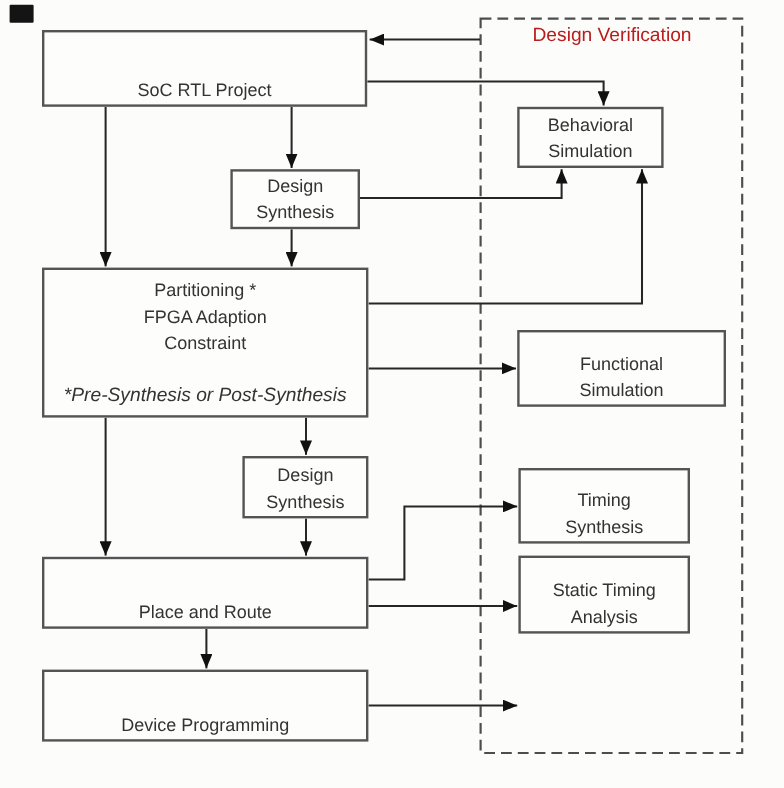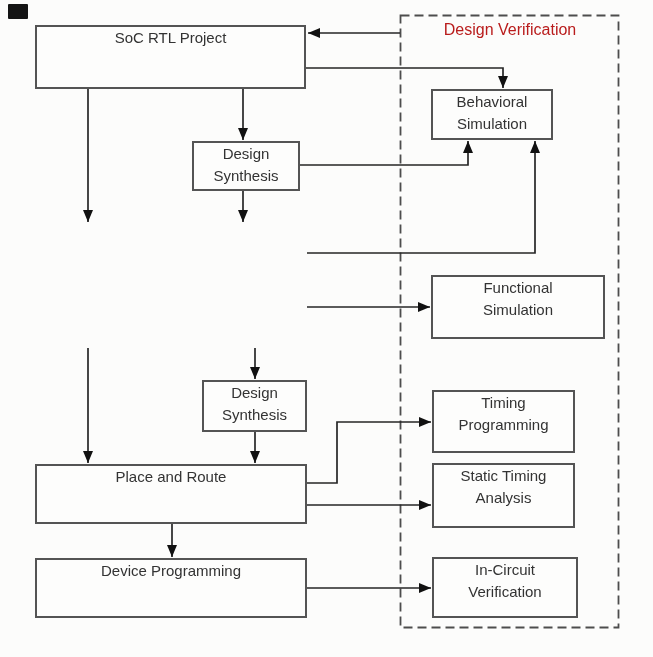--- a/index.html
+++ b/index.html
@@ -11,21 +11,21 @@
     font-family: "Liberation Sans", sans-serif;
     color: #333333;
     overflow: hidden;
   }
   .node {
     position: absolute;
     box-sizing: border-box;
     border: 2px solid #545454;
     background: #fdfdfc;
     display: flex;
-    align-items: flex-start;
+    align-items: flex-end;
     justify-content: center;
     text-align: center;
     font-size: 15px;
     line-height: 22px;
     white-space: pre-line;
   }
   .node .lbl { width: 100%; }
   
   .n-soc      { left: 35px;  top: 25px;  width: 271px; height: 64px; }
   .n-ds1      { left: 192px; top: 141px; width: 108px; height: 50px; }
@@ -114,20 +114,26 @@
 
   <div class="node n-soc">
     <span class="lbl">SoC RTL Project</span>
   </div>
 
   <div class="node n-ds1">
     <span class="lbl">Design
 Synthesis</span>
   </div>
 
+  <div class="node n-part">
+    <span class="lbl">Partitioning *
+FPGA Adaption
+Constraint</span>
+    <span class="footnote">*Pre-Synthesis or Post-Synthesis</span>
+  </div>
 
   <div class="node n-ds2">
     <span class="lbl">Design
 Synthesis</span>
   </div>
 
   <div class="node n-dev">
     <span class="lbl">Device Programming</span>
   </div>
 
@@ -140,26 +146,22 @@
 Simulation</span>
   </div>
 
   <div class="node n-fun">
     <span class="lbl">Functional
 Simulation</span>
   </div>
 
   <div class="node n-tim">
     <span class="lbl">Timing
-Programming</span>
+Synthesis</span>
   </div>
 
   <div class="node n-sta">
     <span class="lbl">Static Timing
 Analysis</span>
   </div>
 
-  <div class="node n-inc">
-    <span class="lbl">In-Circuit
-Verification</span>
-  </div>
 
 </div>
 
 </body></html>

